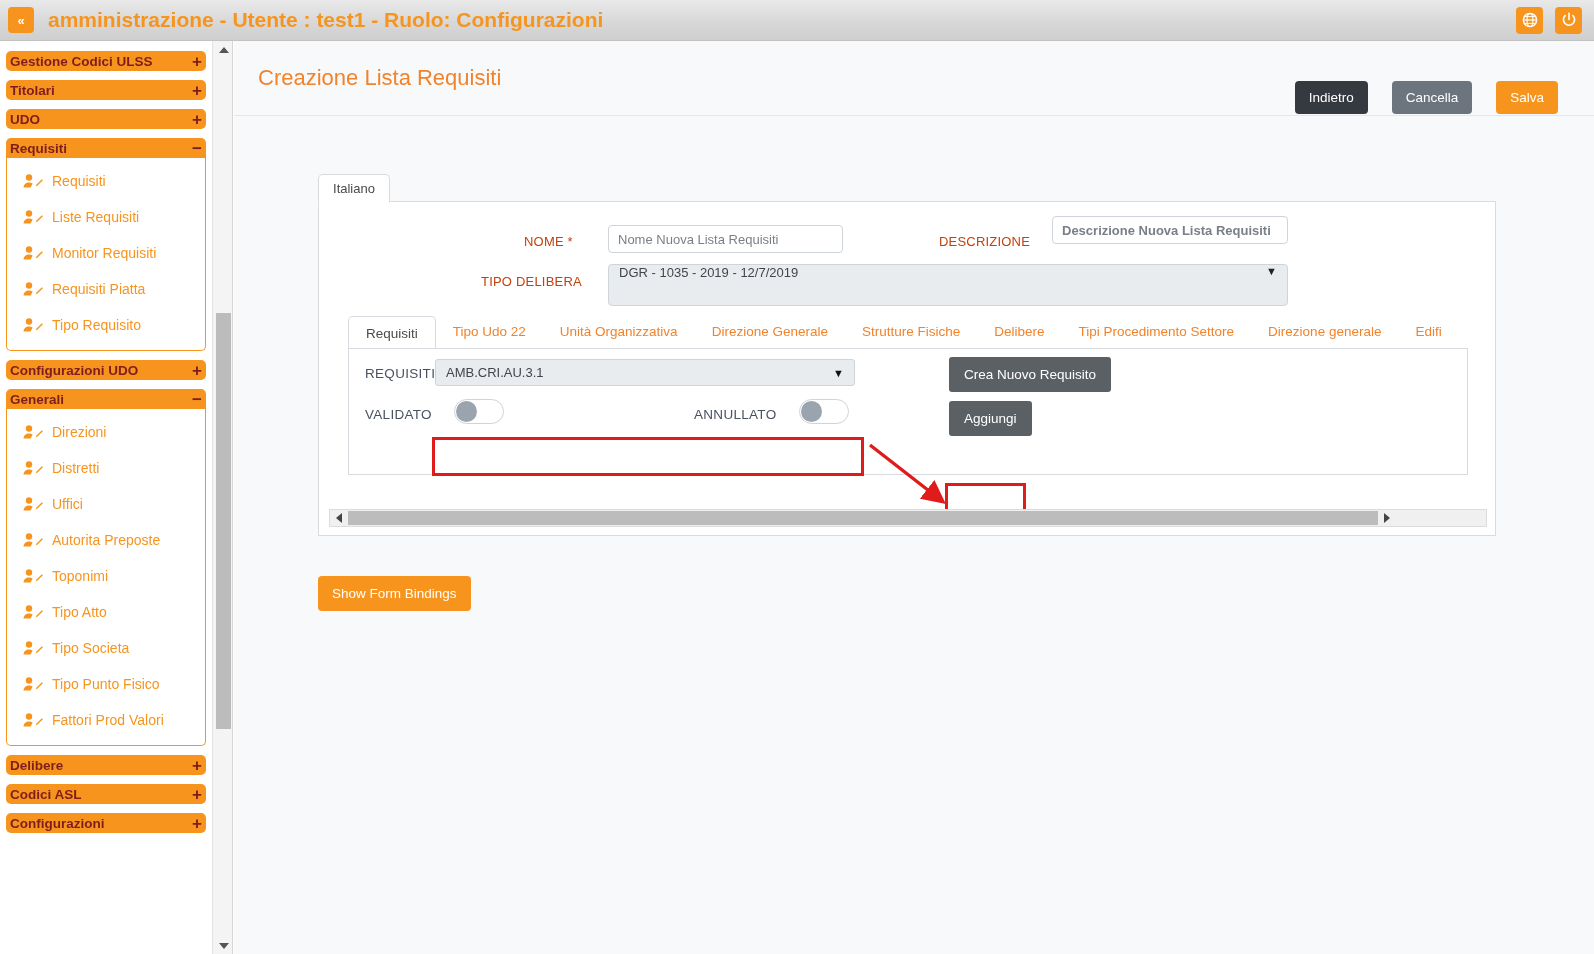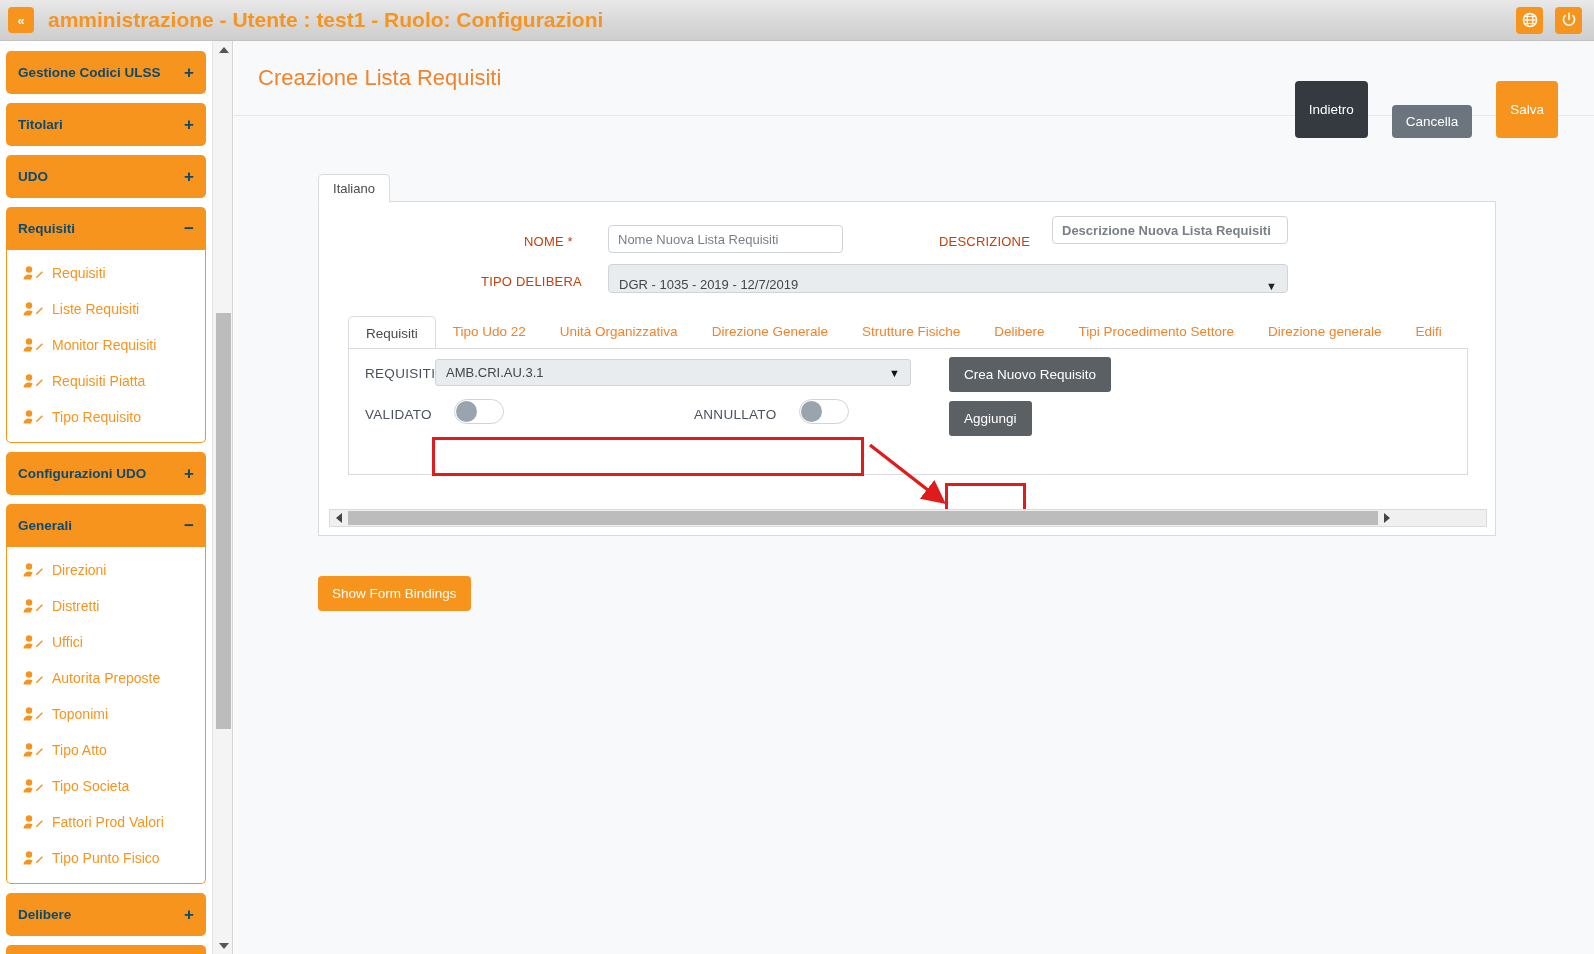--- a/index.html
+++ b/index.html
@@ -48,28 +48,28 @@
   
   #sidebar {
     position: absolute; top: 41px; left: 0;
     width: 212px; height: 913px;
     background: #ffffff;
     overflow: hidden;
     padding: 10px 6px 0 6px;
   }
   .menu-group { margin-bottom: 9px; }
   .group-header {
-    height: 43px;
+    height: 20px;
     background: #f7941e;
     border-radius: 5px;
-    color: #0c4a6e;
+    color: #7f1d1d;
     font-size: 13.5px;
     font-weight: bold;
     display: flex; align-items: center;
-    padding: 0 12px;
+    padding: 0 4px;
     cursor: pointer;
     position: relative;
     z-index: 2;
   }
   .group-header .plusminus {
     margin-left: auto;
     font-size: 17px;
     font-weight: bold;
     line-height: 1;
   }
@@ -147,21 +147,21 @@
     display: flex; gap: 24px;
   }
   .hbtn {
     border: none; border-radius: 4px;
     color: #ffffff; font-size: 13.5px;
     padding: 9px 14px;
     cursor: pointer;
     font-family: "Liberation Sans", sans-serif;
   }
   .hbtn.dark { background: #343a40; }
-  .hbtn.gray { background: #6c757d; margin-top: 24px; }
+  .hbtn.gray { background: #6c757d; }
   .hbtn.orange { background: #f7941e; }
 
   
   #form-card {
     position: absolute; left: 84px; top: 160px;
     width: 1178px; height: 335px;
     background: #ffffff;
     border: 1px solid #d8dce0;
   }
   #lang-tab {
@@ -187,25 +187,25 @@
     border-radius: 4px;
     height: 28px;
     padding: 12px 9px;
     font-size: 13px;
     color: #7a7f87;
     font-family: "Liberation Sans", sans-serif;
     background: #fff;
     outline: none;
   }
   .fselect {
-    height: 29px;
+    height: 42px;
     background: #e9ecef;
     border: 1px solid #cfd4da;
     border-radius: 4px;
-    display: flex; align-items: flex-end;
+    display: flex; align-items: flex-start;
     padding: 0 10px;
     font-size: 13px;
     color: #41464c;
     cursor: pointer;
     position: relative;
   }
   .fselect .caret {
     margin-left: auto;
     font-size: 11px; color: #222;
   }
@@ -248,21 +248,21 @@
     background: #fff;
   }
   .ilabel {
     position: absolute;
     font-size: 13.5px;
     color: #4a5260;
     letter-spacing: .3px;
   }
   #req-select {
     position: absolute; left: 86px; top: 10px;
-    width: 476px; height: 27px;
+    width: 420px; height: 27px;
     background: #e9ecef;
     border: 1px solid #cfd4da;
     border-radius: 3px;
     display: flex; align-items: center;
     padding: 0 10px;
     font-size: 13px; color: #41464c;
     cursor: pointer;
   }
   #req-select .caret { margin-left: auto; font-size: 11px; color: #111; }
   .toggle {
@@ -503,29 +503,29 @@
             <path d="M20.7 6.4l1.15 1.15-6.1 6.1-1.6 0.45 0.45-1.6z" fill="#f7941e"></path>
           </svg>
           <span>Tipo Societa</span>
         </div>
         <div class="sub-item">
           <svg class="useredit-icon" viewBox="0 0 22 18">
             <circle cx="6.6" cy="4.6" r="3.5" fill="#f7941e"></circle>
             <path d="M0.6 15.6c0-3.4 2.7-5.6 6-5.6 1.5 0 2.9 0.45 4 1.25l-2.2 4.35z" fill="#f7941e"></path>
             <path d="M20.7 6.4l1.15 1.15-6.1 6.1-1.6 0.45 0.45-1.6z" fill="#f7941e"></path>
           </svg>
+          <span>Tipo Punto Fisico</span>
+        </div>
+        <div class="sub-item">
+          <svg class="useredit-icon" viewBox="0 0 22 18">
+            <circle cx="6.6" cy="4.6" r="3.5" fill="#f7941e"></circle>
+            <path d="M0.6 15.6c0-3.4 2.7-5.6 6-5.6 1.5 0 2.9 0.45 4 1.25l-2.2 4.35z" fill="#f7941e"></path>
+            <path d="M20.7 6.4l1.15 1.15-6.1 6.1-1.6 0.45 0.45-1.6z" fill="#f7941e"></path>
+          </svg>
           <span>Fattori Prod Valori</span>
-        </div>
-        <div class="sub-item">
-          <svg class="useredit-icon" viewBox="0 0 22 18">
-            <circle cx="6.6" cy="4.6" r="3.5" fill="#f7941e"></circle>
-            <path d="M0.6 15.6c0-3.4 2.7-5.6 6-5.6 1.5 0 2.9 0.45 4 1.25l-2.2 4.35z" fill="#f7941e"></path>
-            <path d="M20.7 6.4l1.15 1.15-6.1 6.1-1.6 0.45 0.45-1.6z" fill="#f7941e"></path>
-          </svg>
-          <span>Tipo Punto Fisico</span>
         </div>
       </div>
     </div>
     <div class="menu-group">
       <div class="group-header">
         <span>Delibere</span>
         <span class="plusminus">+</span>
       </div>
     </div>
     <div class="menu-group">

